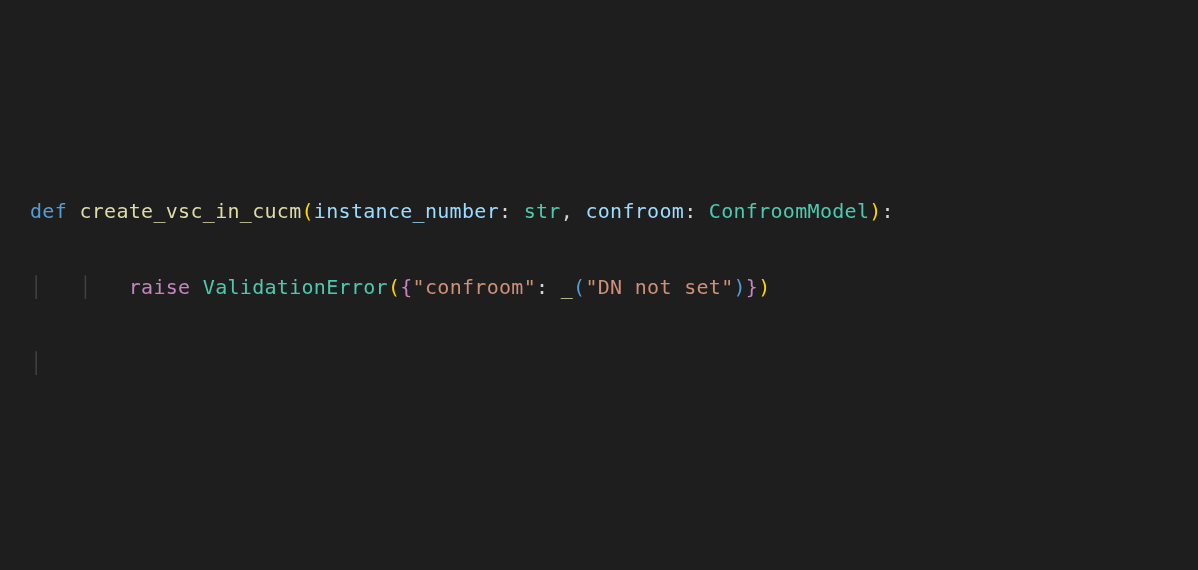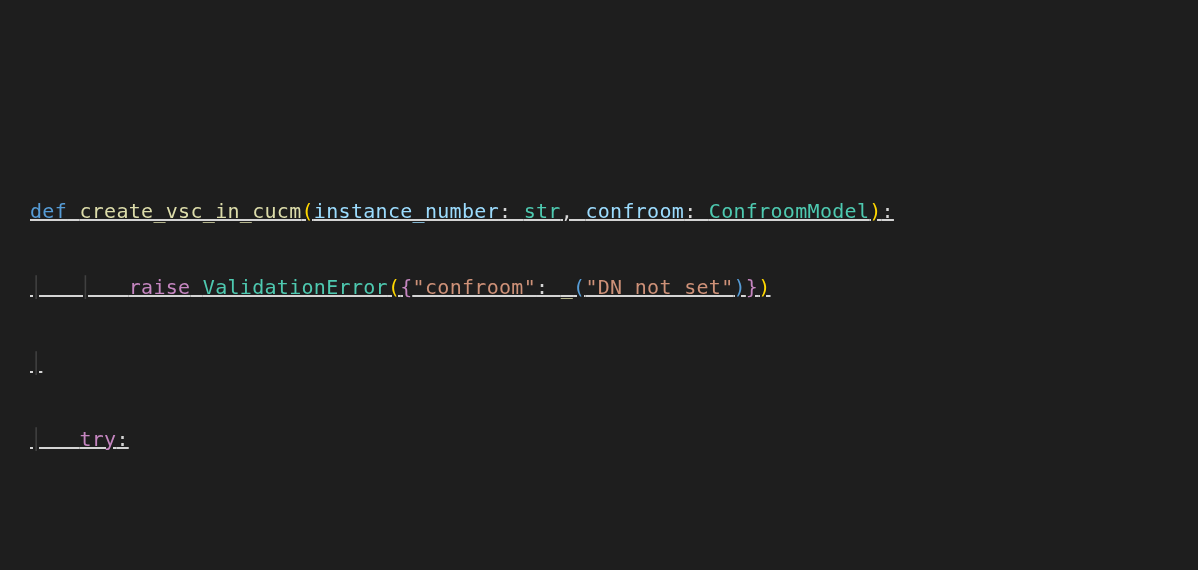--- a/index.html
+++ b/index.html
@@ -14,21 +14,20 @@
       line-height: 1.9;
       color: #d4d4d4;
       padding: 40px 30px;
       white-space: pre;
       overflow-x: auto;
       letter-spacing: 0.3px;
     }
     .line {
       display: block;
       position: relative;
-      text-decoration: underline;
     }
     .kw-blue { color: #569cd6; }
     .kw-control { color: #c586c0; }
     .fn-name { color: #dcdcaa; }
     .fn-call { color: #dcdcaa; }
     .param { color: #9cdcfe; }
     .type { color: #4ec9b0; }
     .punct { color: #d4d4d4; }
     .paren-yellow { color: #ffd700; }
     .paren-purple { color: #c586c0; }
@@ -41,21 +40,20 @@
     .g { color: #404040; }
   </style>
 </head>
 <body>
 
 
 
 <div class="code-block"><span class="line"><span class="kw-blue">def</span> <span class="fn-name">create_vsc_in_cucm</span><span class="paren-yellow">(</span><span class="param">instance_number</span><span class="punct">: </span><span class="type">str</span><span class="punct">, </span><span class="param">confroom</span><span class="punct">: </span><span class="type">ConfroomModel</span><span class="paren-yellow">)</span><span class="punct">:</span></span>
 <span class="line"><span class="g">│   │   </span><span class="kw-control">raise</span> <span class="type">ValidationError</span><span class="paren-yellow">(</span><span class="paren-purple">{</span><span class="str">"confroom"</span><span class="punct">: </span><span class="fn-call">_</span><span class="paren-blue">(</span><span class="str">"DN not set"</span><span class="paren-blue">)</span><span class="paren-purple">}</span><span class="paren-yellow">)</span></span>
 <span class="line"><span class="g">│</span></span>
-<span class="line"><span class="g">│   </span><span class="kw-control">try</span><span class="punct">:</span></span>
 
 
 
 
 
 
 </div>
 
 
 

